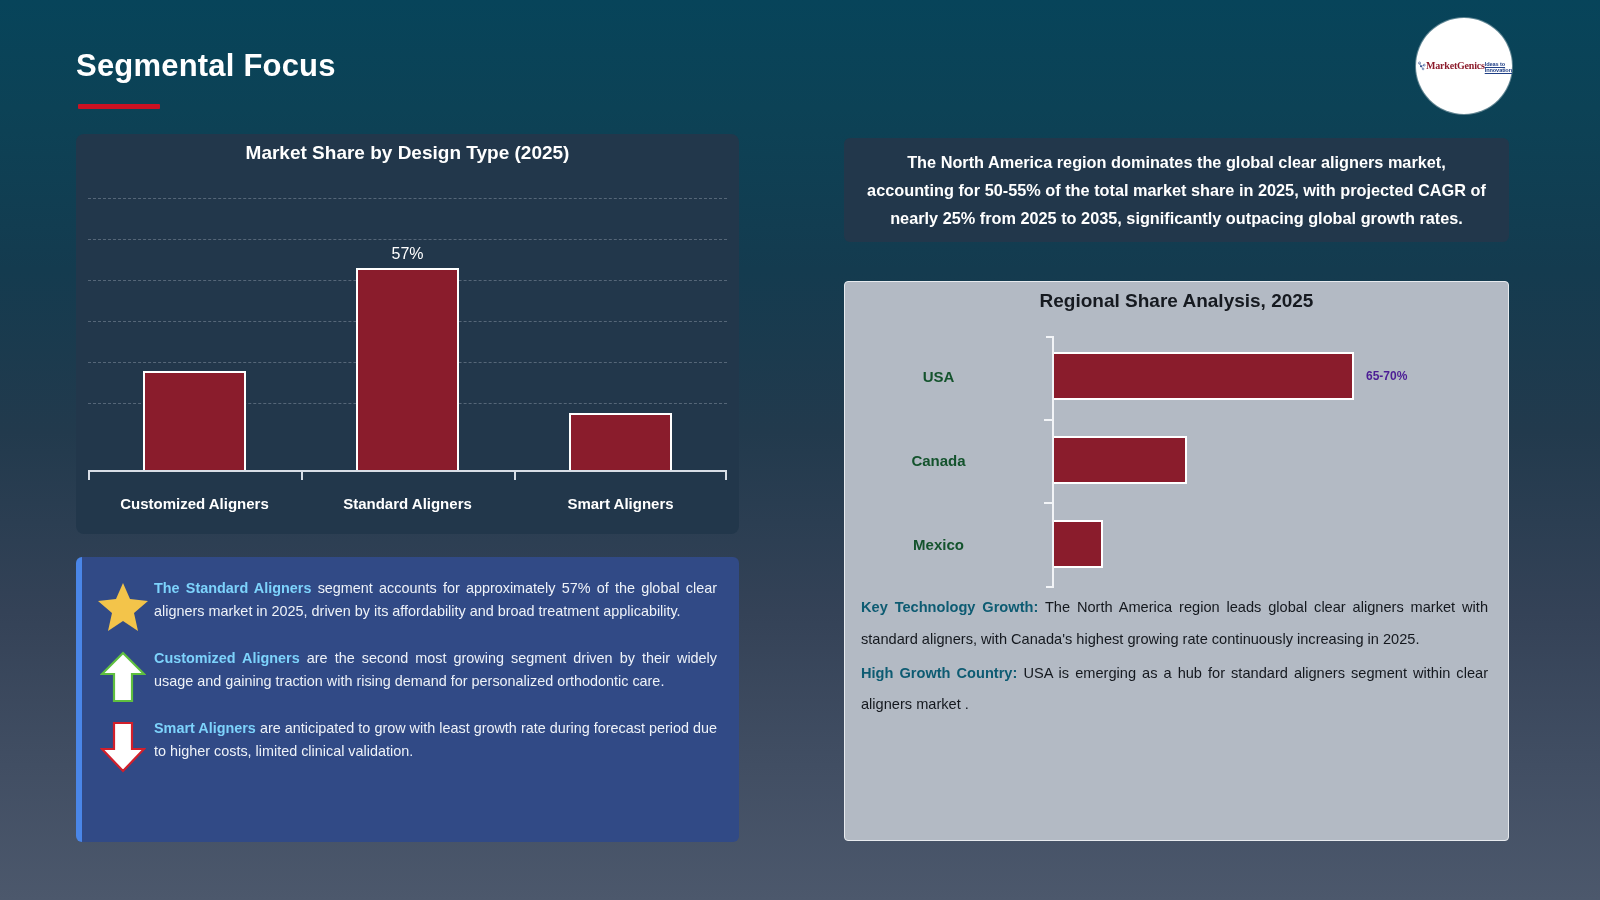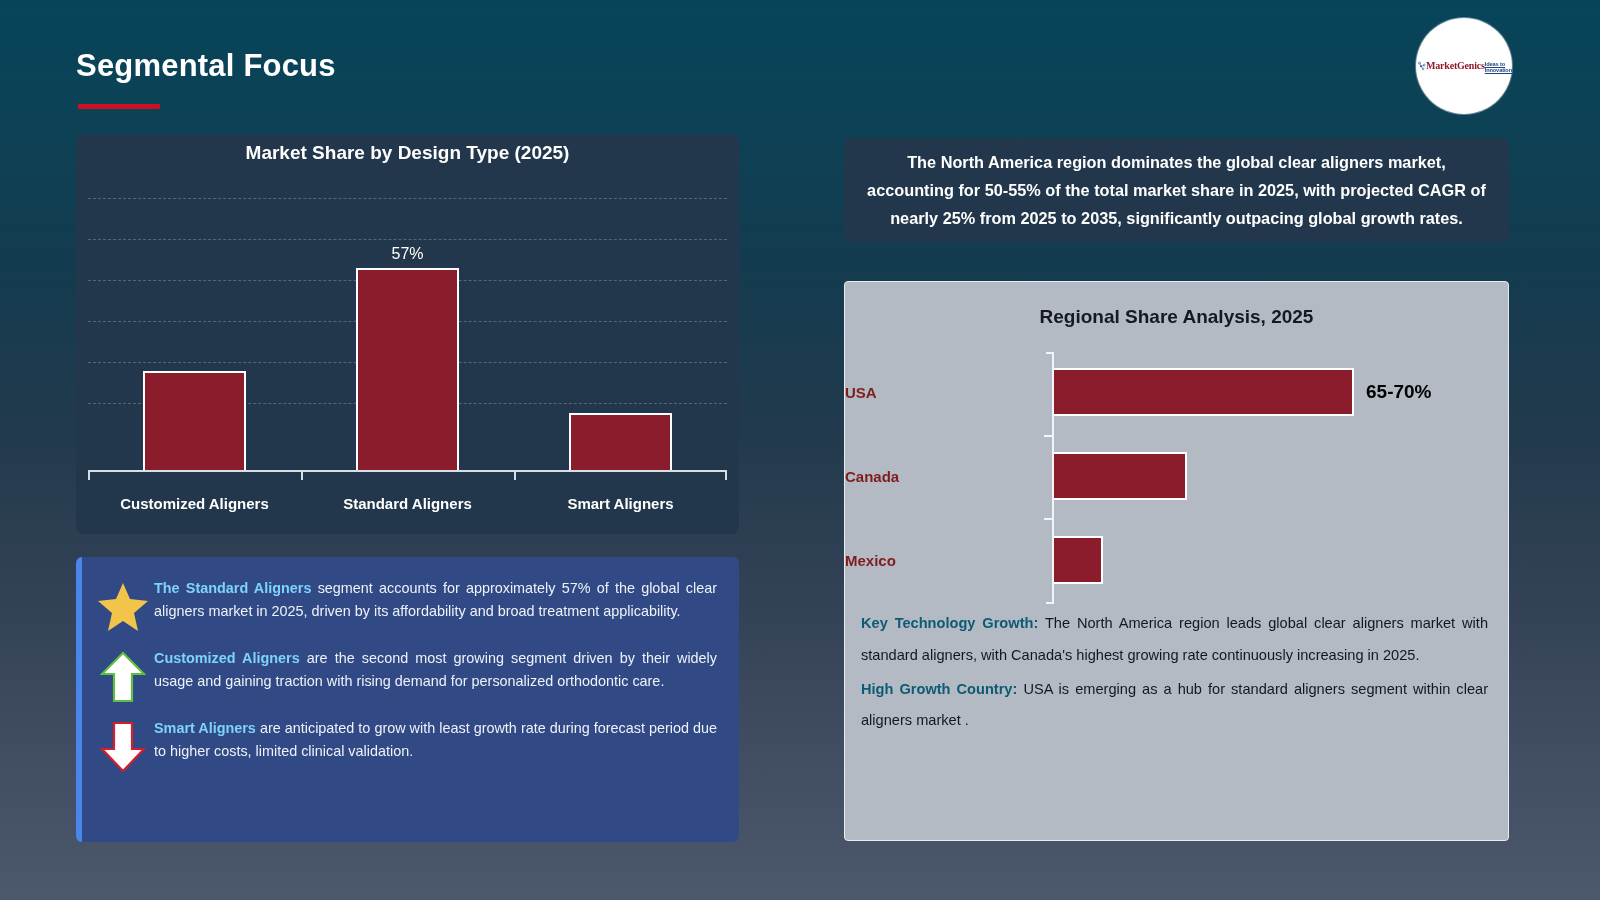--- a/index.html
+++ b/index.html
@@ -207,21 +207,21 @@
     width: 665px; height: 560px;
     background: #b3bac4;
     border: 1px solid #e8ebef;
     border-radius: 4px;
   }
   .region-title {
     text-align: center;
     color: #161a20;
     font-size: 19px;
     font-weight: bold;
-    padding-top: 24px;
+    padding-top: 8px;
   }
   .hbar-chart {
     position: relative;
     margin: 14px 26px 0 0;
     height: 260px;
   }
   .hbar-axis {
     position: absolute;
     left: 207px; top: 10px;
     width: 2px; height: 252px;
@@ -241,37 +241,37 @@
   }
   .hbar-row {
     position: absolute;
     left: 0; right: 0;
     height: 48px;
     display: flex;
     align-items: center;
   }
   .hbar-label {
     width: 197px;
-    text-align: left;
+    text-align: center;
     padding-right: 10px;
-    color: #7f1d1d;
+    color: #14532d;
     font-size: 15px;
     font-weight: bold;
   }
   .hbar-spacer { width: 12px; }
   .hbar {
     height: 100%;
     background: #8a1c2c;
     border: 2px solid #ffffff;
     border-left: none;
   }
   .hbar-value {
     margin-left: 12px;
-    color: #000000;
-    font-size: 19px;
+    color: #4c1d95;
+    font-size: 12px;
     font-weight: bold;
     white-space: nowrap;
   }
   .region-notes {
     padding: 6px 20px 0 16px;
   }
   .note {
     color: #14181e;
     font-size: 14.6px;
     line-height: 2.18;

